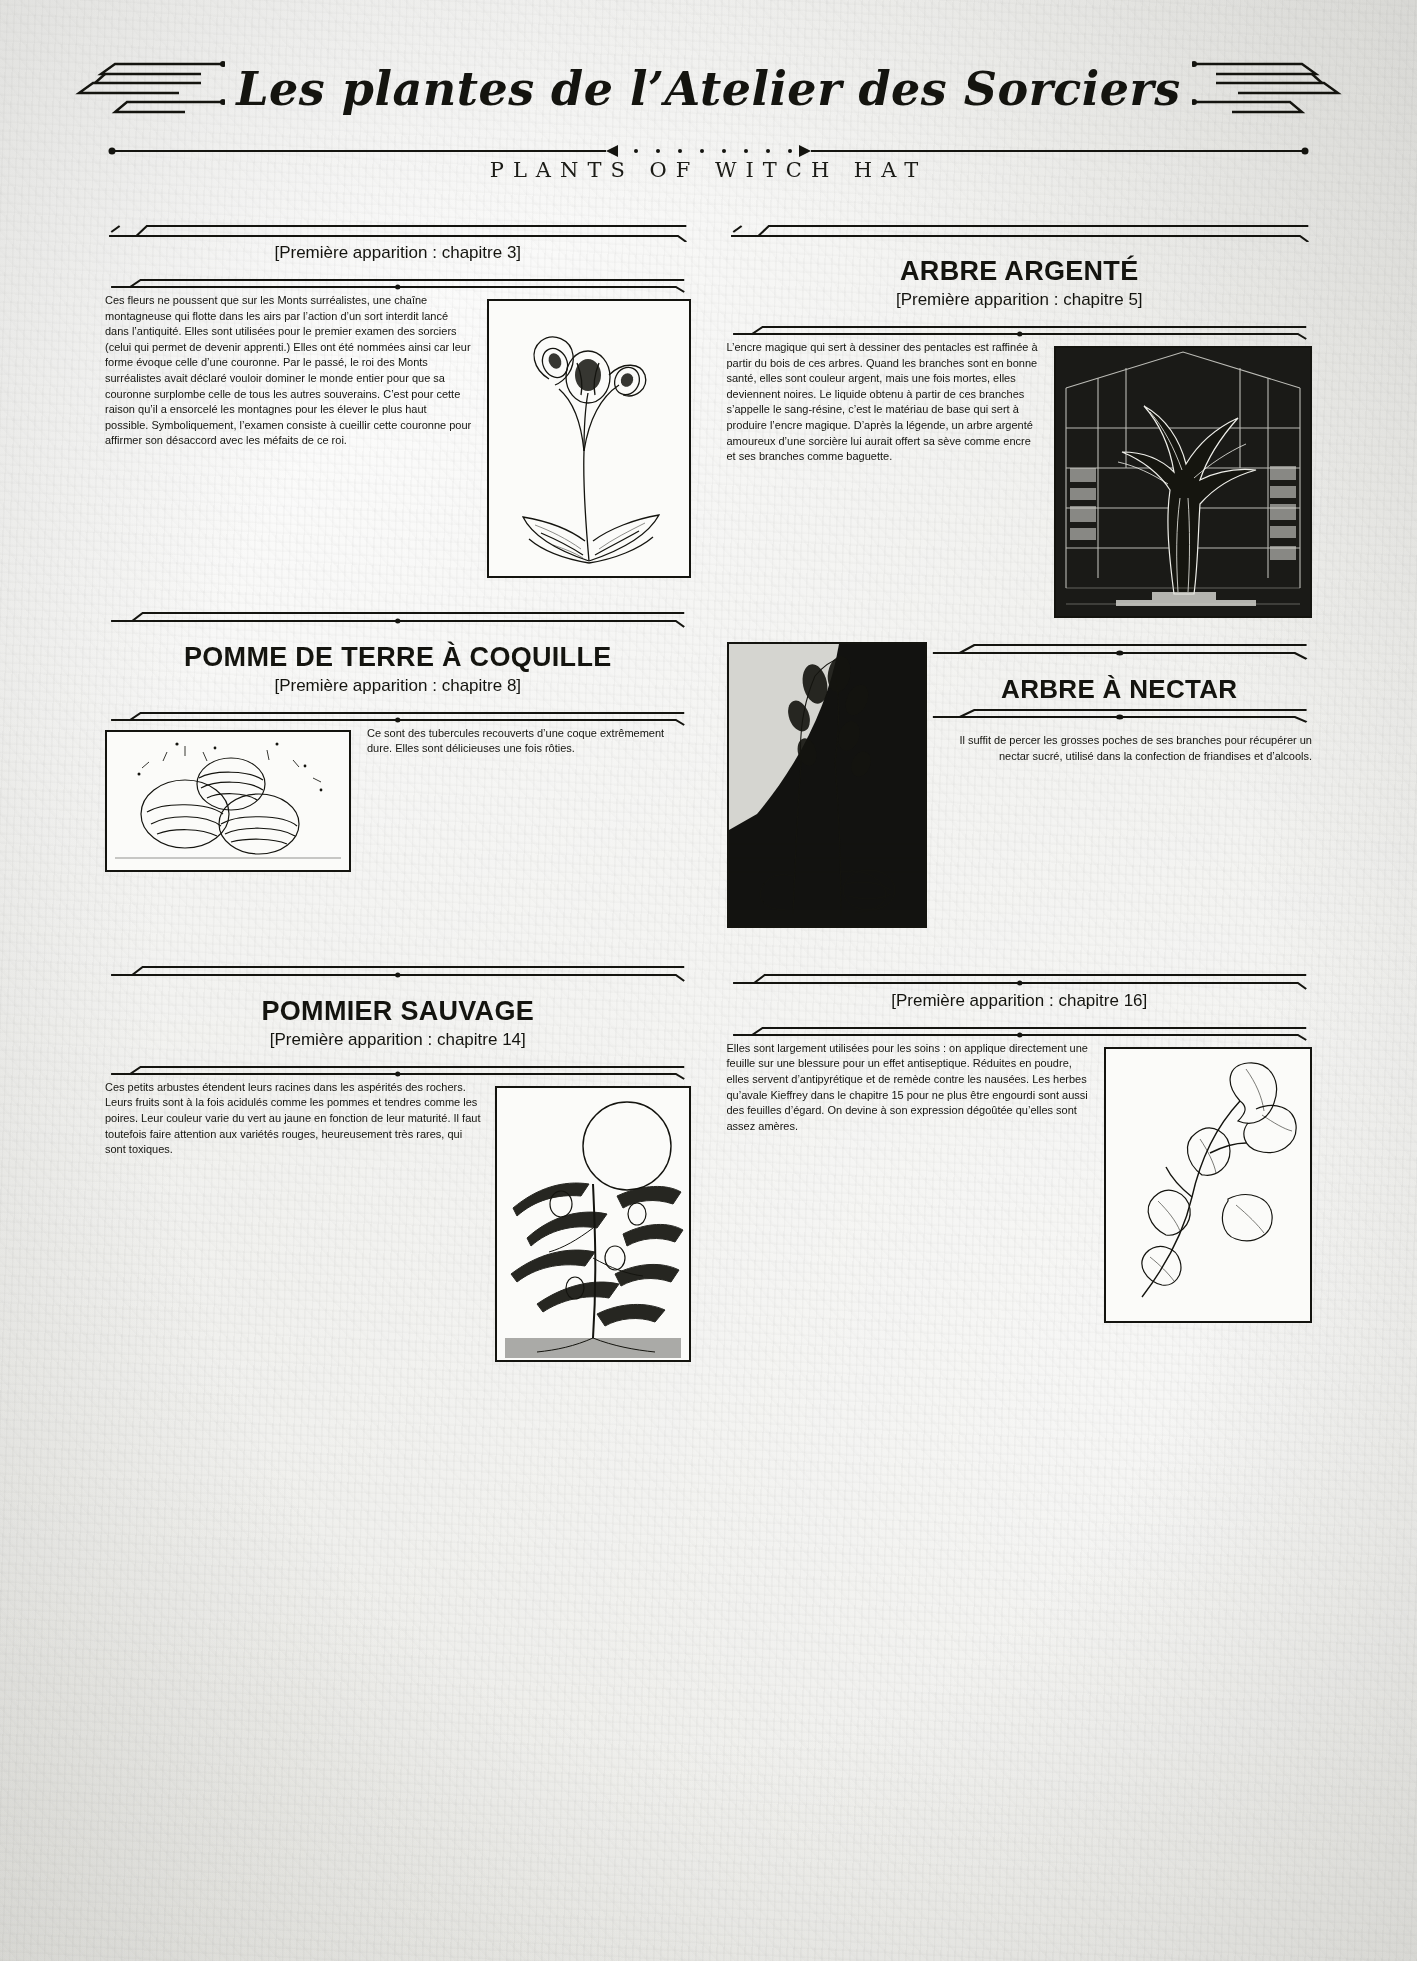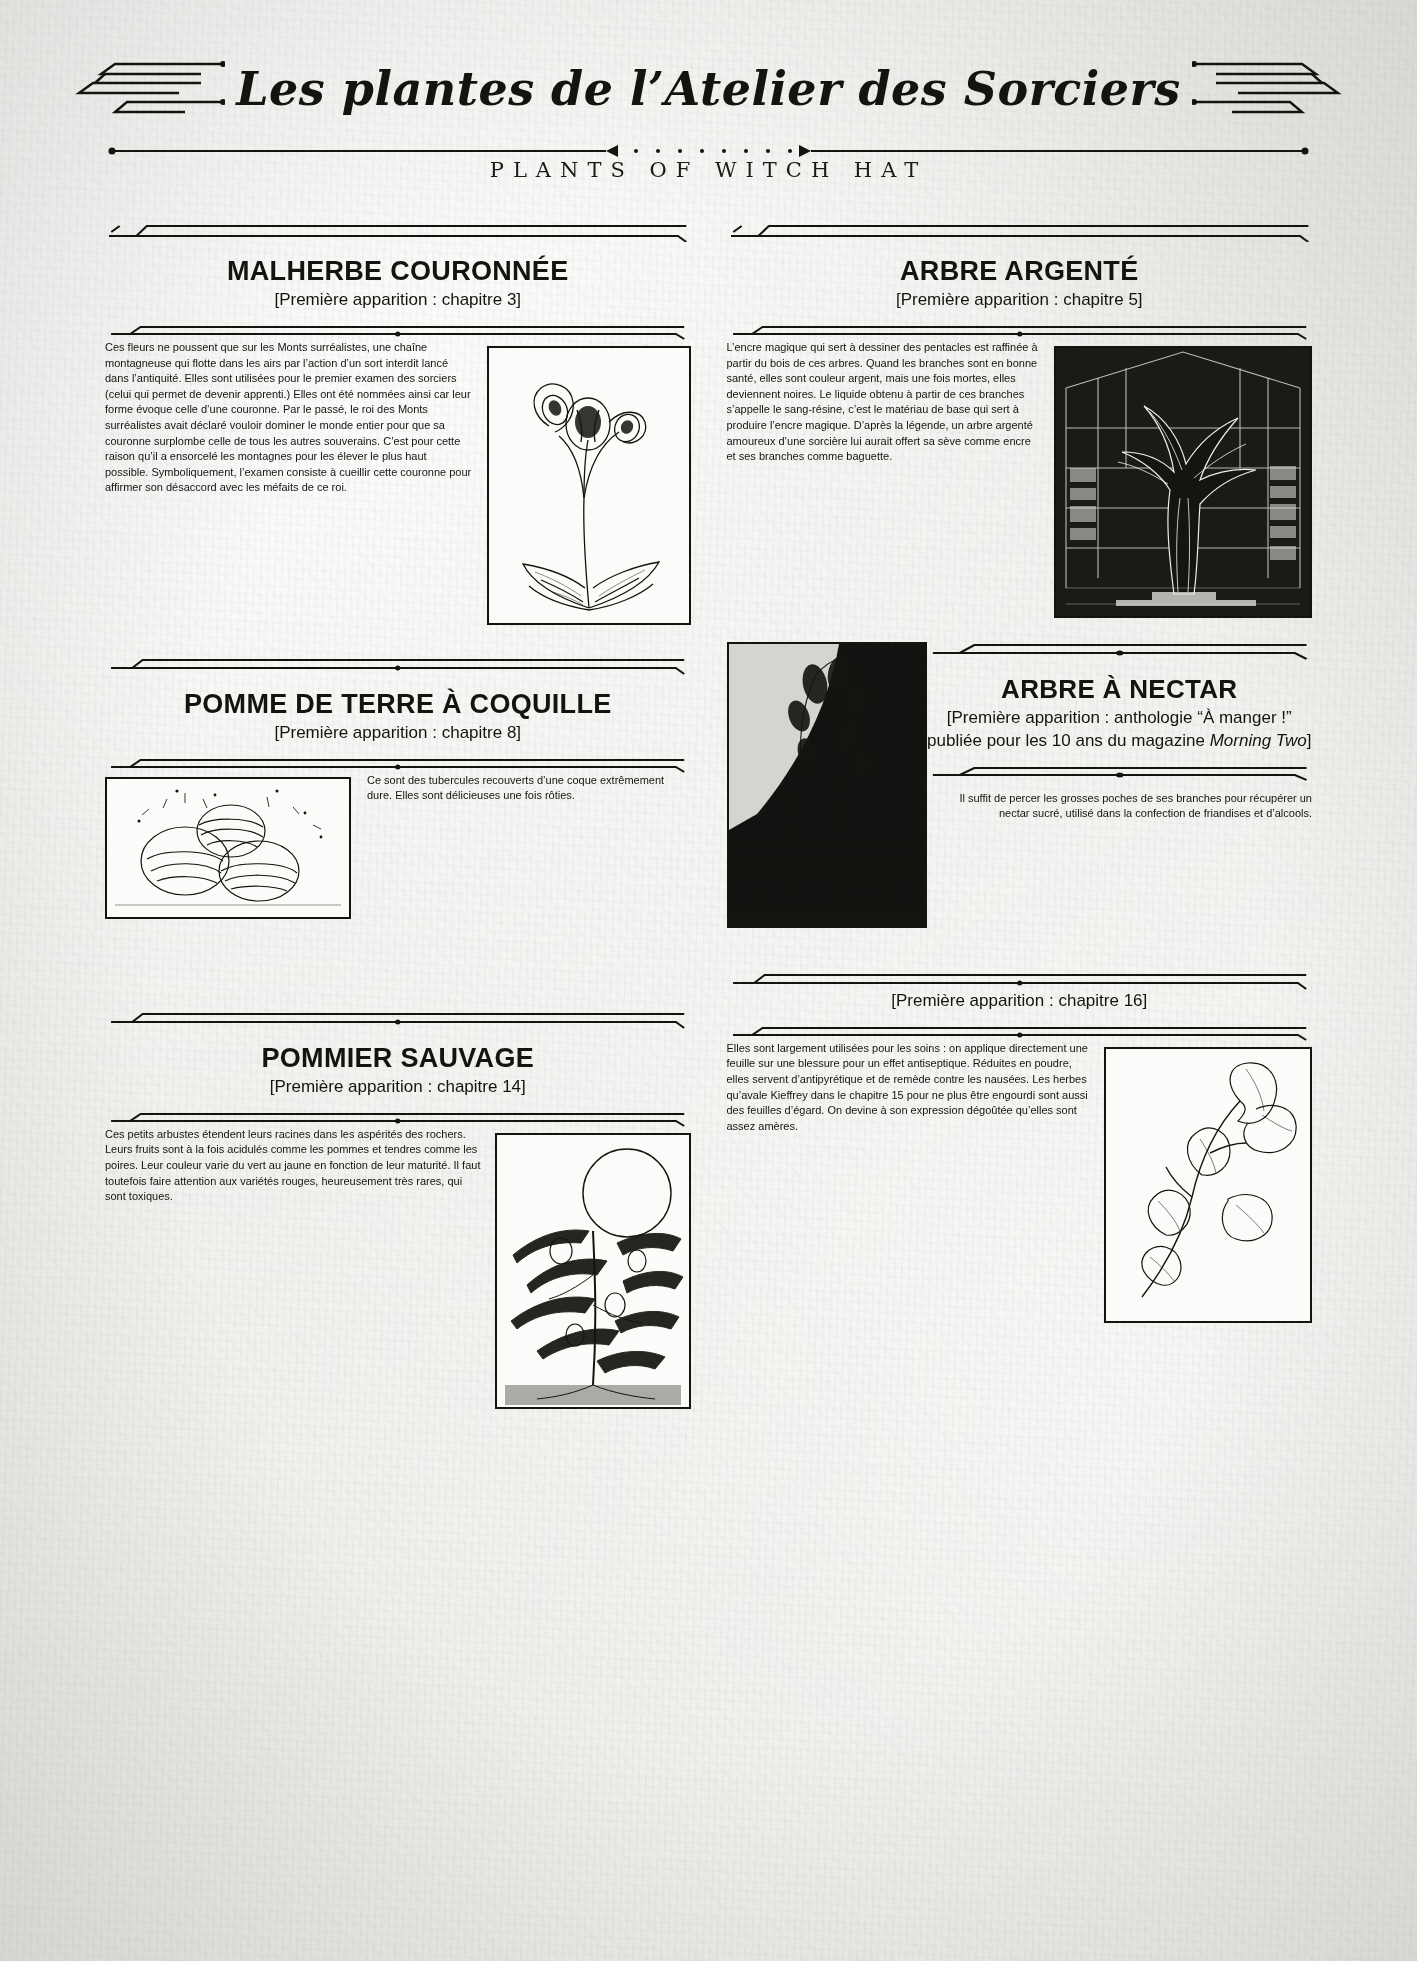--- a/index.html
+++ b/index.html
@@ -208,21 +208,20 @@
         <div class="entry">
           <div class="rule-top">
             <svg viewBox="0 0 560 20" width="100%" height="20" preserveAspectRatio="none" class="icon-rule">
               <g fill="none" stroke="#14140f" stroke-width="2">
                 <path d="M4 14 H30 L40 4 H556"></path>
                 <path d="M4 14 H548 L556 20"></path>
                 <path d="M14 4 L6 10"></path>
               </g>
             </svg>
           </div>
-          <h2 class="entry-title">MALHERBE COURONNÉE</h2>
           <div class="entry-sub">[Première apparition : chapitre 3]</div>
           <div class="rule-mid">
             <svg viewBox="0 0 560 16" width="100%" height="16" preserveAspectRatio="none" class="icon-rule">
               <g fill="none" stroke="#14140f" stroke-width="2">
                 <path d="M6 10 H24 L34 3 H554"></path>
                 <path d="M6 10 H546 L554 15"></path>
               </g>
               <circle cx="280" cy="10" r="2.5" fill="#14140f"></circle>
             </svg>
           </div>
@@ -510,23 +509,20 @@
               <div class="rule-top">
                 <svg viewBox="0 0 260 18" width="100%" height="18" preserveAspectRatio="none" class="icon-rule">
                   <g fill="none" stroke="#14140f" stroke-width="2">
                     <path d="M4 11 H22 L32 3 H256"></path>
                     <path d="M4 11 H248 L256 17"></path>
                   </g>
                   <circle cx="130" cy="11" r="2.5" fill="#14140f"></circle>
                 </svg>
               </div>
               <h2 class="entry-title" style="font-size:26px;">ARBRE À NECTAR</h2>
-              <div class="entry-sub">
-                <span>[Première apparition : anthologie “À manger !” publiée pour les 10 ans du magazine </span><em>Morning Two</em><span>]</span>
-              </div>
               <div class="rule-mid">
                 <svg viewBox="0 0 260 16" width="100%" height="16" preserveAspectRatio="none" class="icon-rule">
                   <g fill="none" stroke="#14140f" stroke-width="2">
                     <path d="M4 10 H22 L32 3 H256"></path>
                     <path d="M4 10 H248 L256 15"></path>
                   </g>
                   <circle cx="130" cy="10" r="2.5" fill="#14140f"></circle>
                 </svg>
               </div>
               <div class="body-text" style="margin-top:10px;text-align:right;">Il suffit de percer les grosses poches de ses branches pour récupérer un nectar sucré, utilisé dans la confection de friandises et d’alcools.</div>

